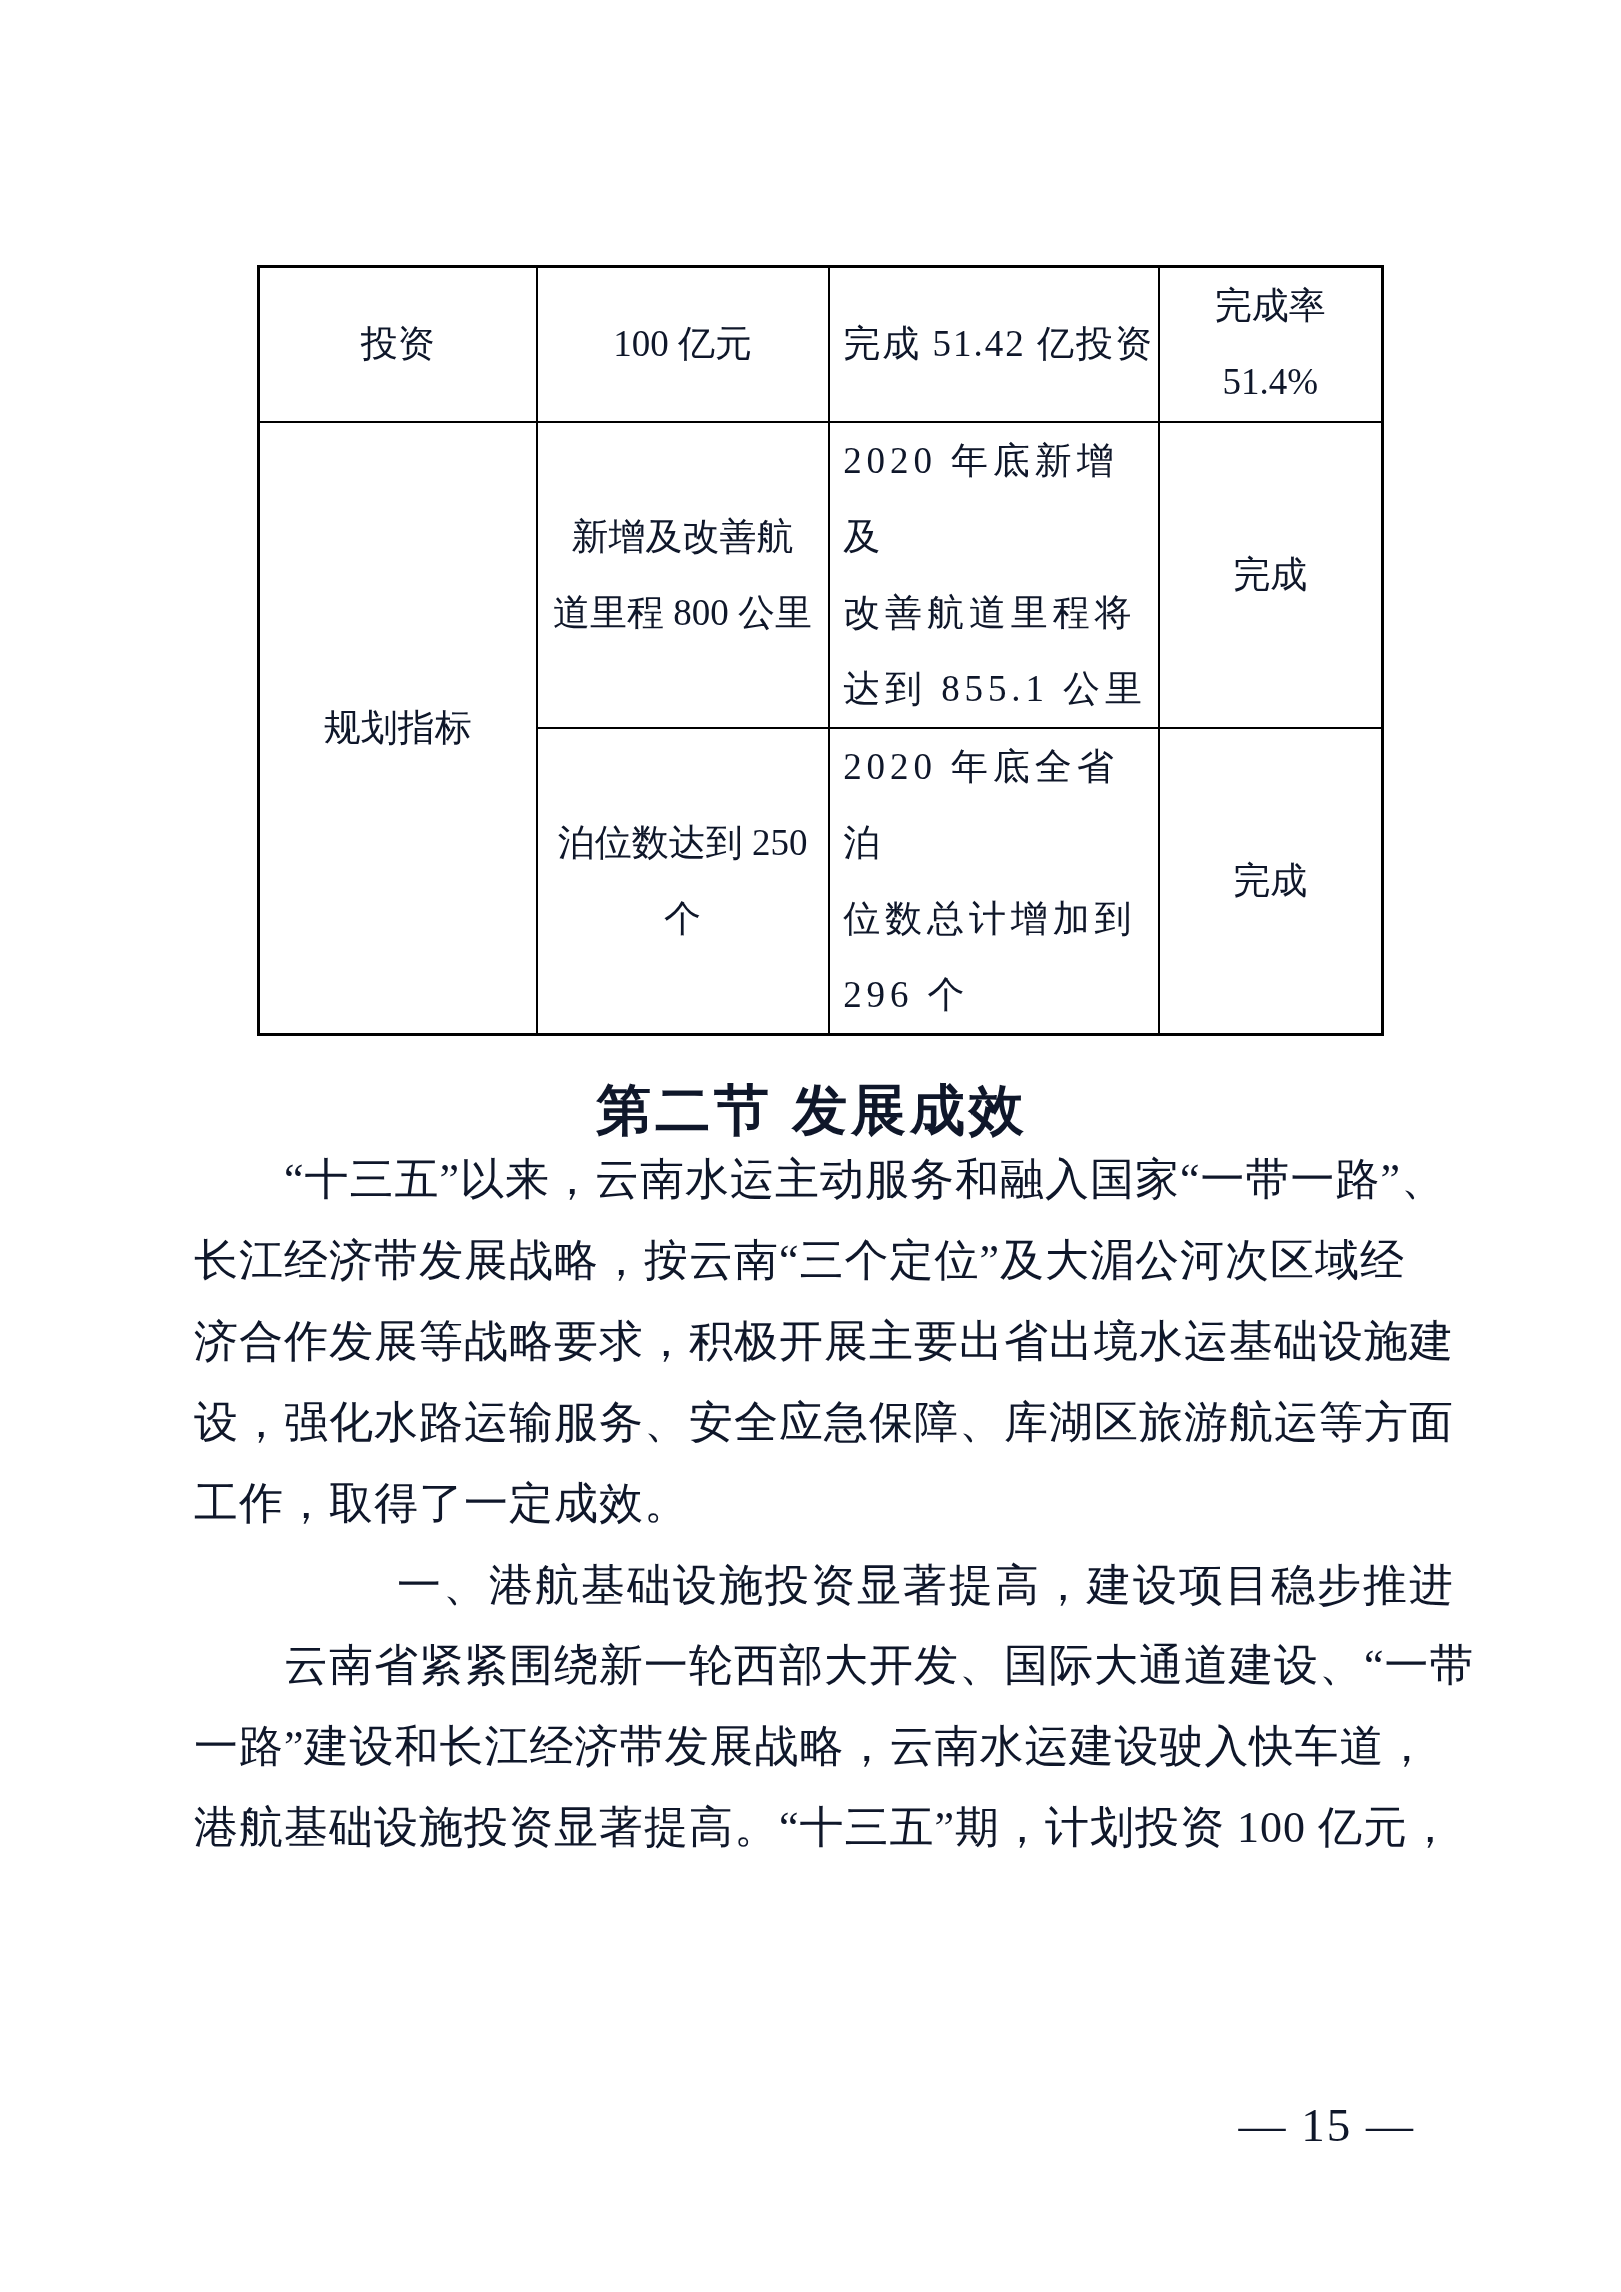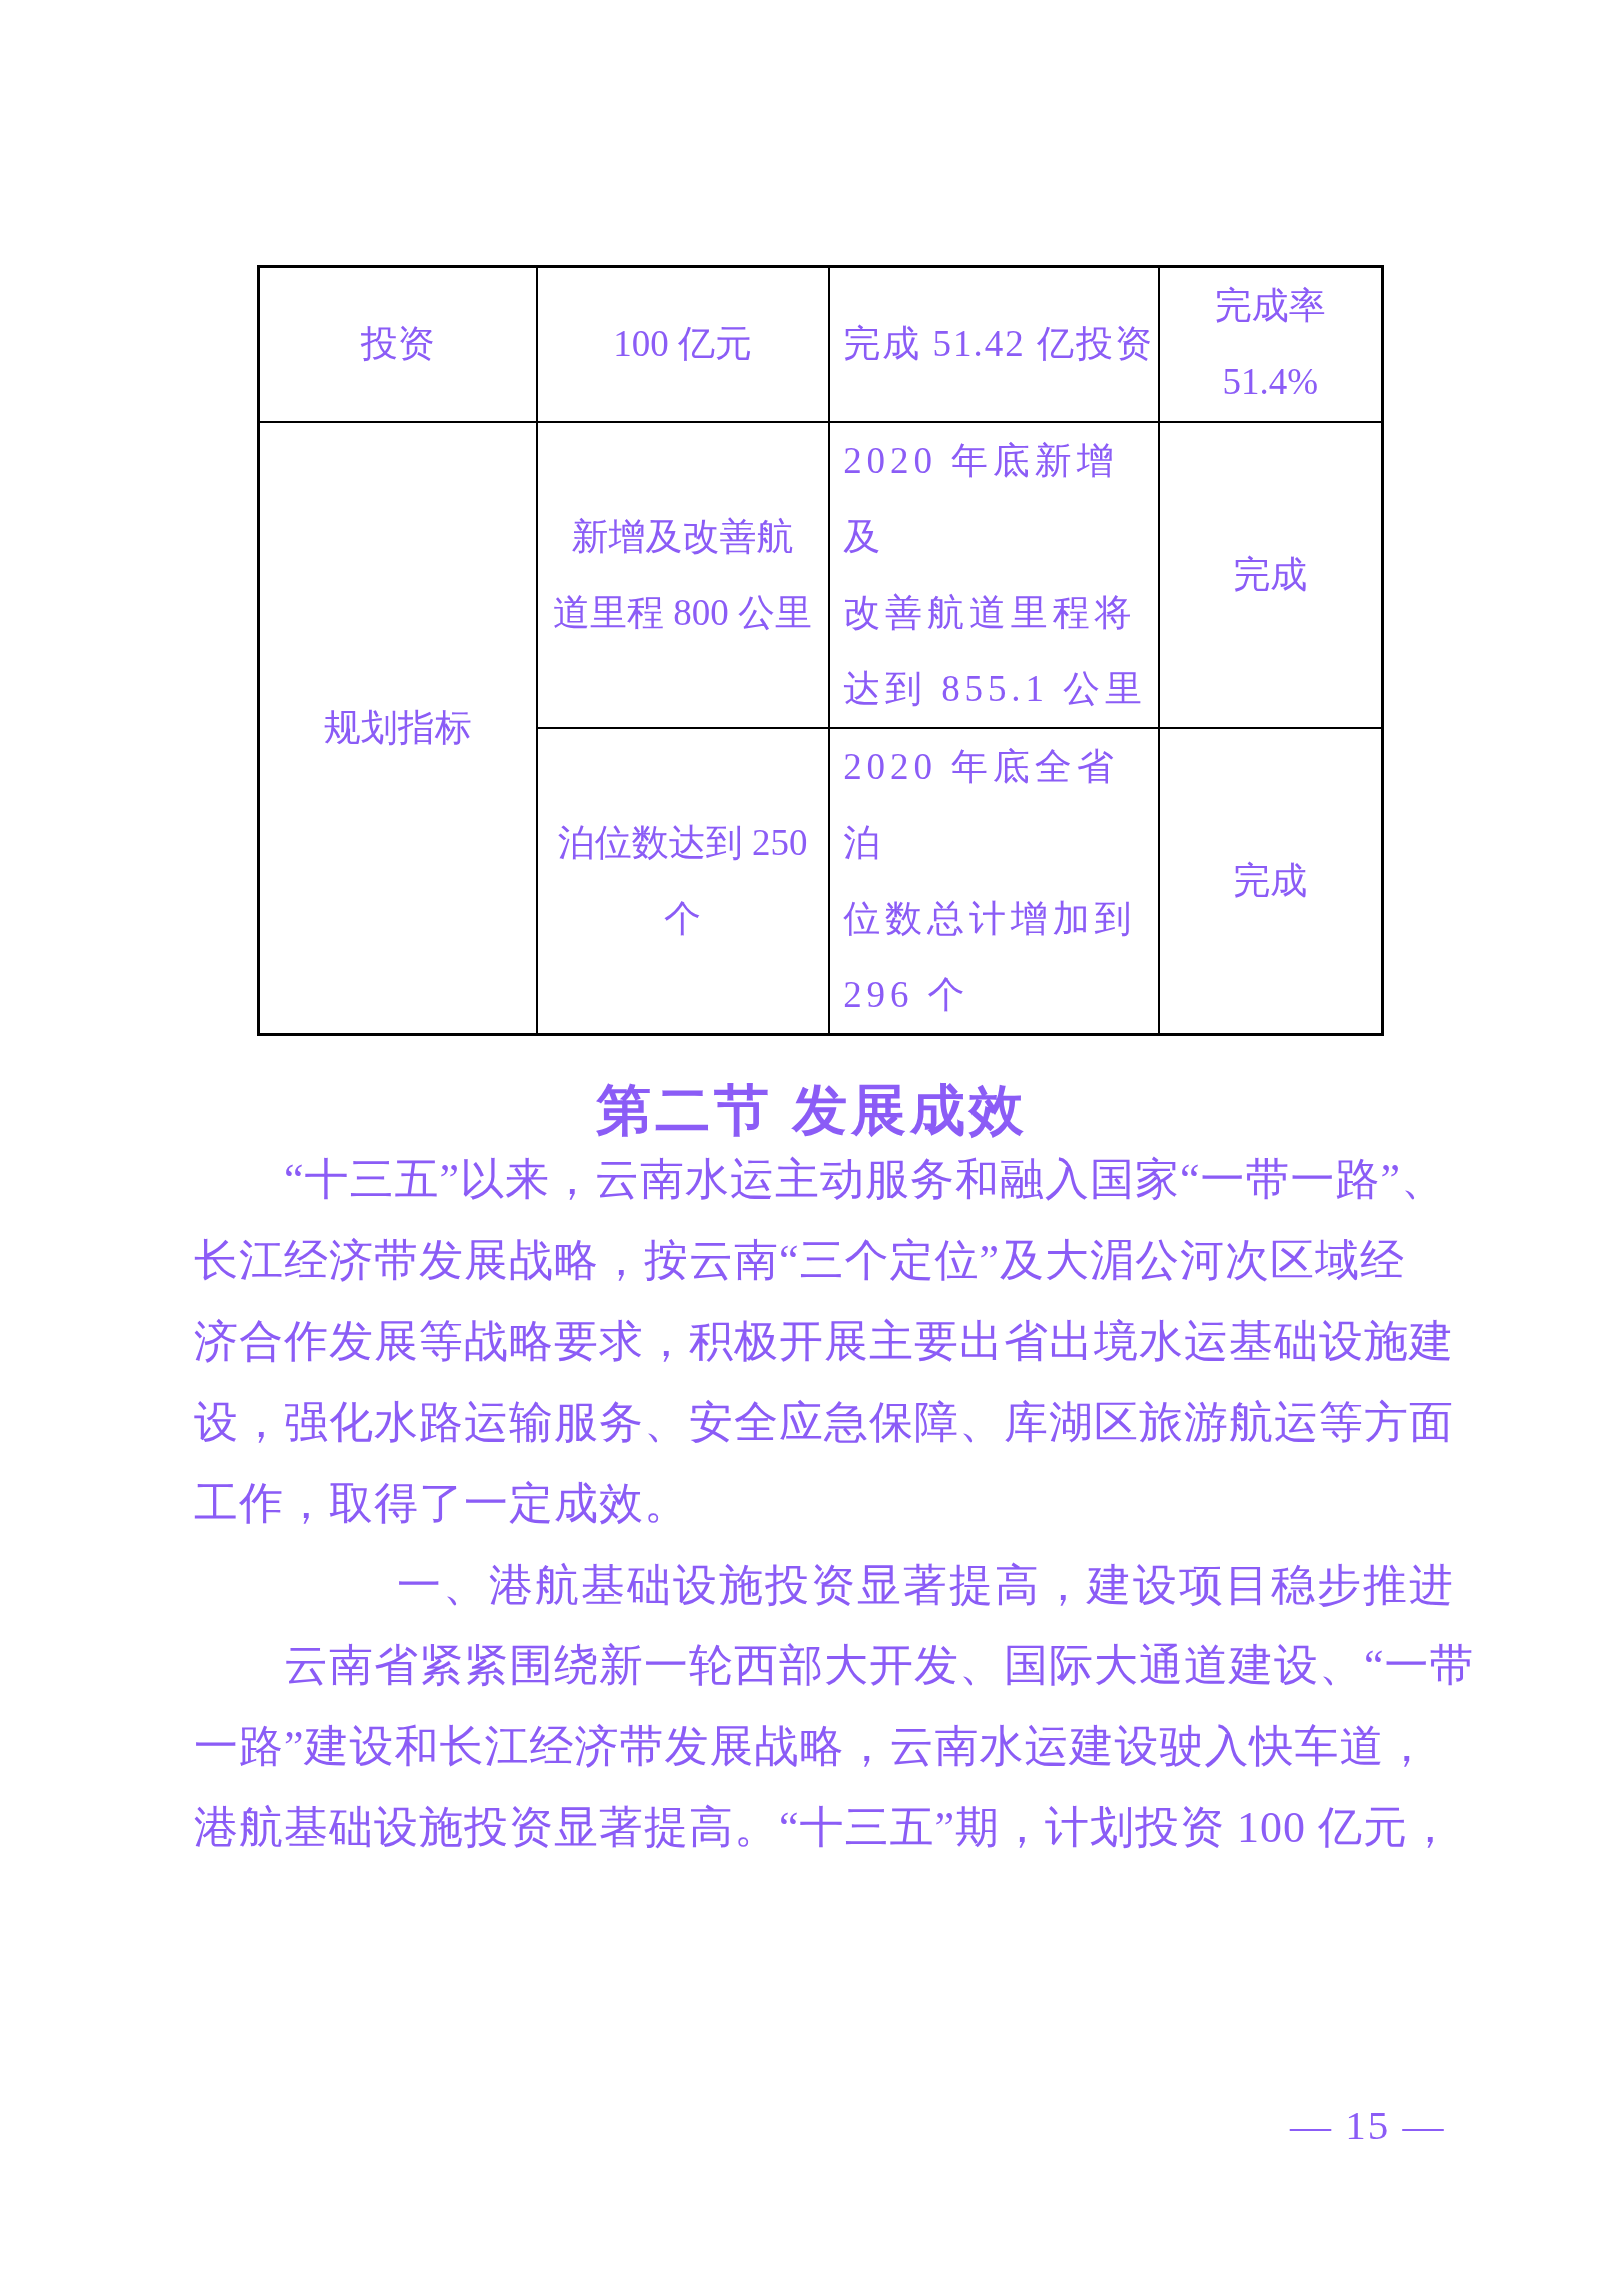--- a/index.html
+++ b/index.html
@@ -1,20 +1,20 @@
 <!DOCTYPE html>
 <html><head>
 <meta charset="utf-8">
 <style>
   html,body{margin:0;padding:0;background:#888;}
   .page{
     position:relative;
     width:1621px;height:2293px;
     background:#ffffff;
-    color:#8b5cf6;
+    color:#0f172a;
     font-family:"Liberation Serif","DejaVu Serif",serif;
     overflow:hidden;
   }
   
   .itable{
     position:absolute;left:257px;top:265px;
     width:1125px;height:614px;
     border-collapse:collapse;table-layout:fixed;
     font-size:37px;line-height:76px;
   }
@@ -51,23 +51,23 @@
   .indent{text-indent:90px;}
   .subhead{
     font-family:"Liberation Sans","DejaVu Sans",sans-serif;
     font-weight:normal;
     text-indent:90px;
     letter-spacing:2px;
     text-align:right;
   }
   
   .page-num{
-    position:absolute;top:2096px;left:1290px;width:186px;
-    font-size:41px;line-height:59px;
-    text-align:left;
+    position:absolute;top:2096px;left:1229px;width:186px;
+    font-size:47px;line-height:59px;
+    text-align:right;
     letter-spacing:2px;
   }
 </style>
 </head>
 <body>
 
 <div class="page">
 
   <table class="itable">
     <colgroup>

